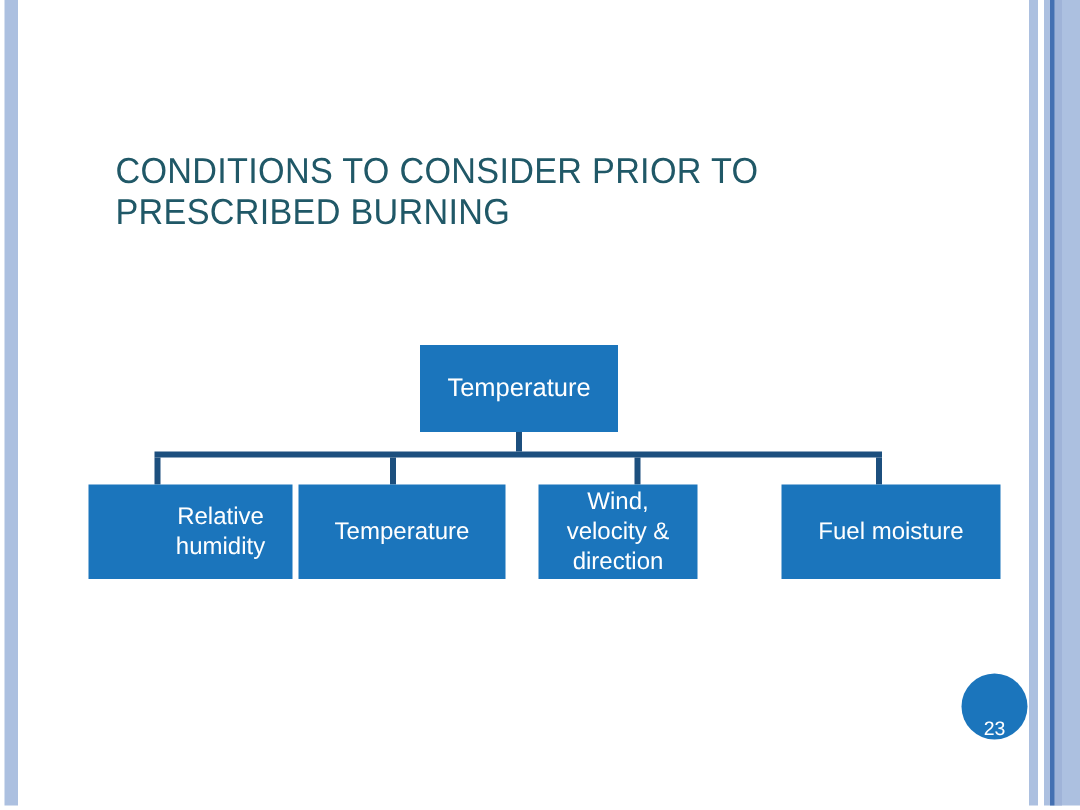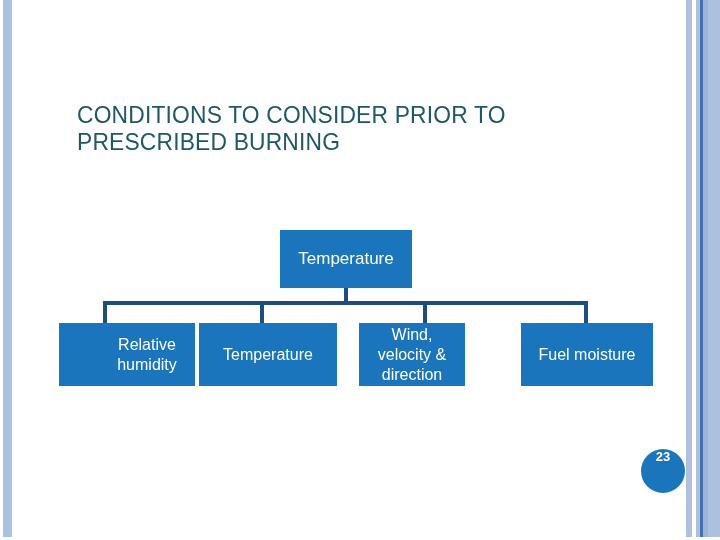--- a/index.html
+++ b/index.html
@@ -84,21 +84,21 @@
   }
   .node-child {
     top: 323px;
     height: 63px;
     padding: 0 6px;
     box-sizing: border-box;
   }
   .node-c0 { left: 59px;  width: 136px; padding-left: 46px; }
   .node-c1 { left: 199px; width: 138px; }
   .node-c2 { left: 359px; width: 106px; }
-  .node-c3 { left: 521px; width: 132px; }
+  .node-c3 { left: 521px; width: 146px; }
 
   .connector {
     position: absolute;
     background: var(--connector, #1C4F7E);
   }
   .conn-h   { left: 103px; top: 301px; width: 485px; height: 4px; }
   .conn-root{ left: 344px; top: 288px; width: 4px;  height: 13px; }
   .conn-v   { top: 305px; width: 4px; height: 18px; }
   .conn-v0  { left: 103px; }
   .conn-v1  { left: 260px; }
@@ -109,24 +109,24 @@
   .page-badge {
     position: absolute;
     left: 641px;
     top: 449px;
     width: 44px;
     height: 44px;
     border-radius: 50%;
     background: var(--page-circle, #1B75BC);
     color: #ffffff;
     display: flex;
-    align-items: flex-start;
+    align-items: flex-end;
     justify-content: center;
     font-size: 13px;
-    font-weight: bold;
+    font-weight: normal;
   }
 </style>
 </head>
 <body>
 
 <div class="slide">
 
   <div class="stripe stripe-left"></div>
   <div class="stripe stripe-r1"></div>
   <div class="stripe stripe-r2"></div>

